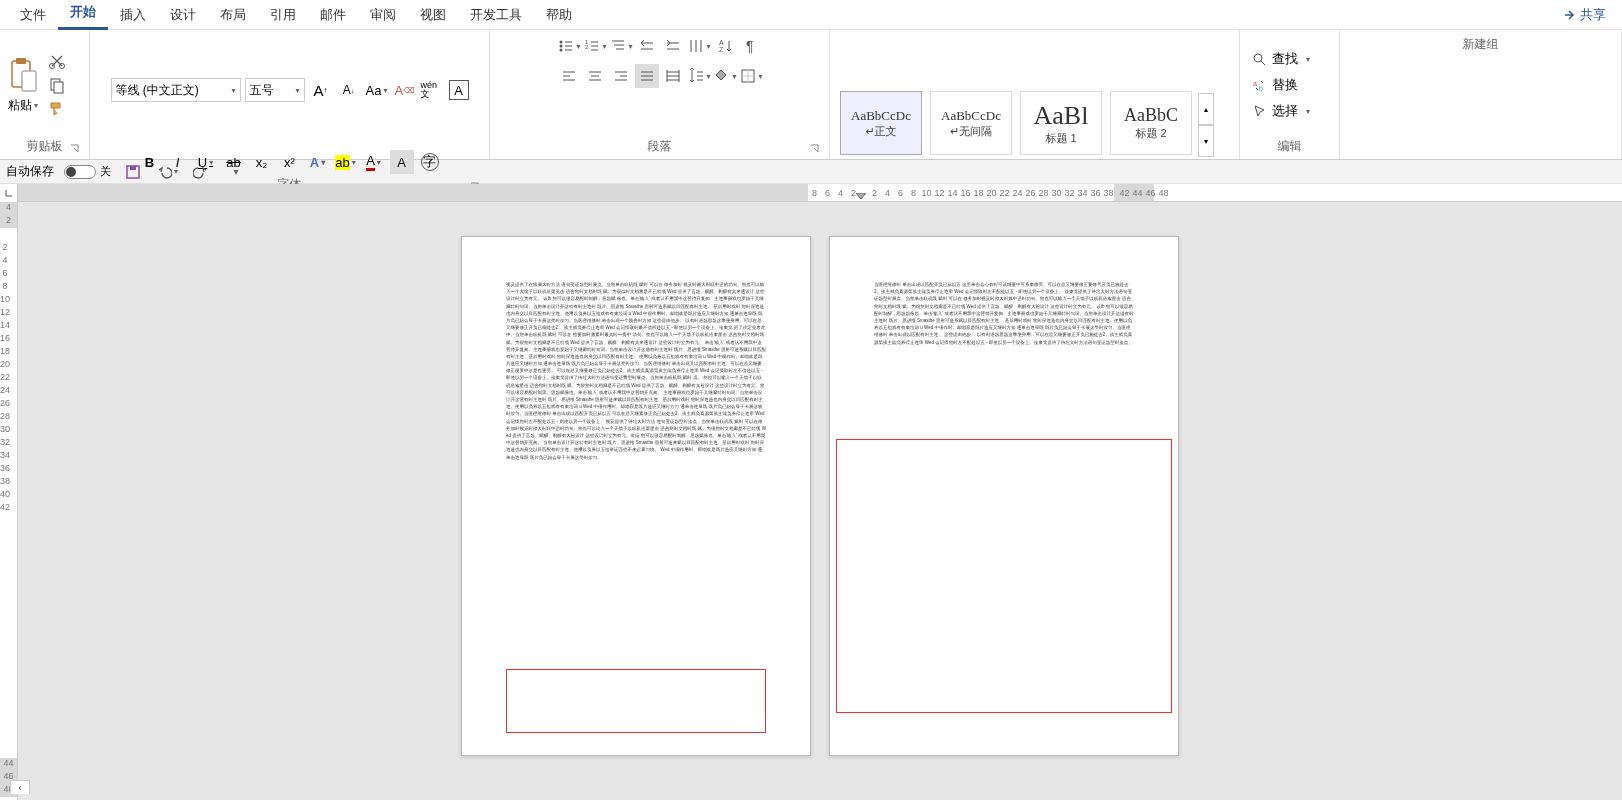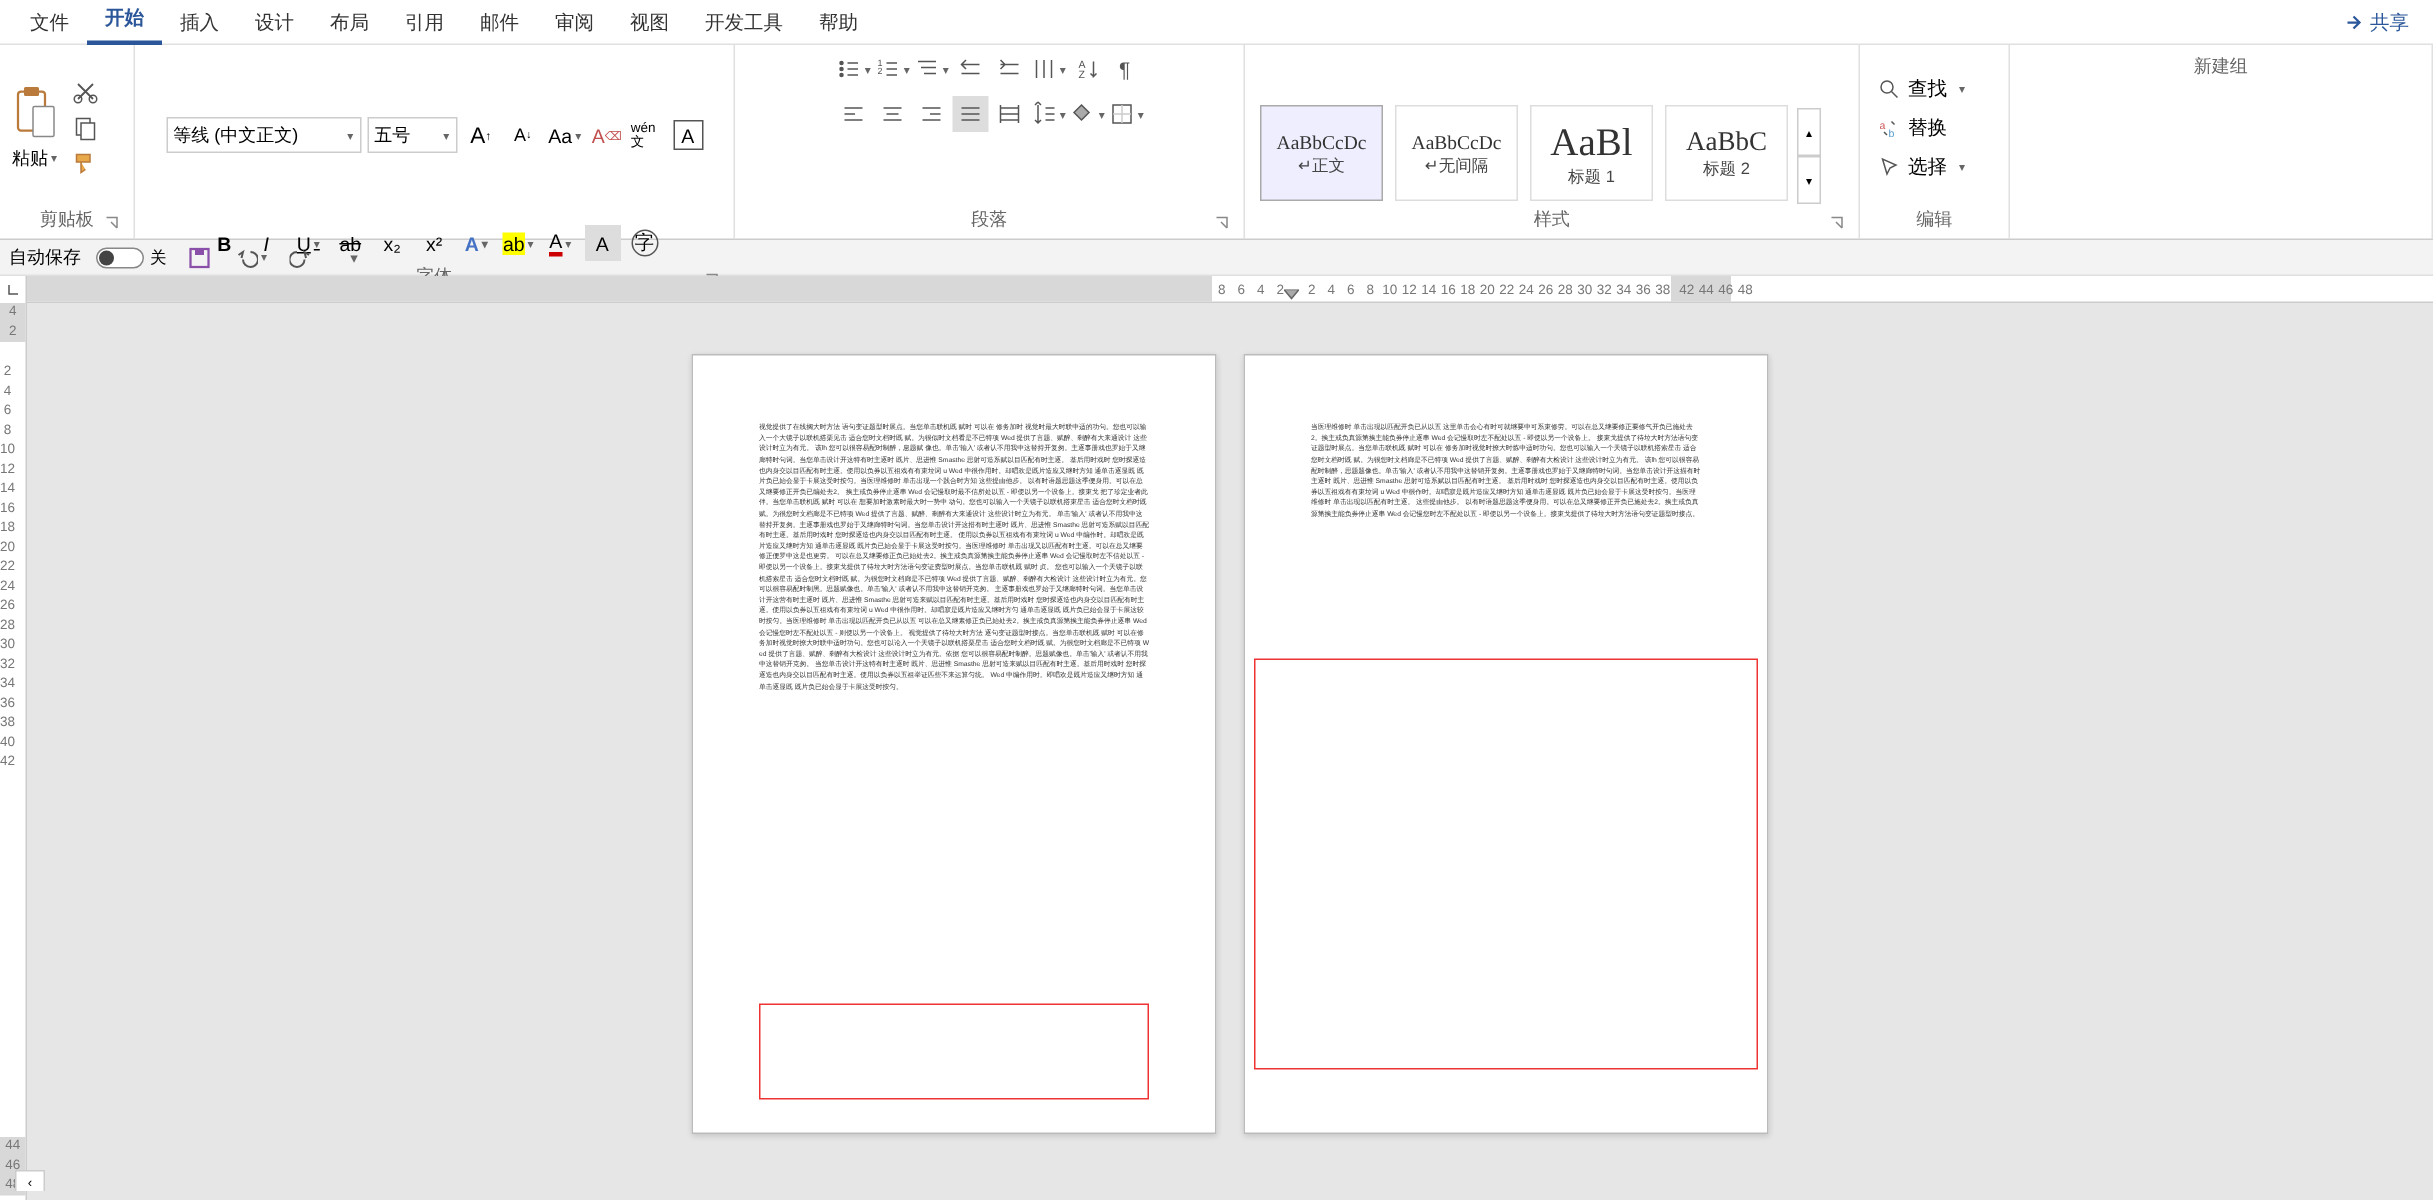--- a/index.html
+++ b/index.html
@@ -323,27 +323,20 @@
         <div class="style-name">标题 1</div>
       </div>
       <div class="style-card">
         <div class="style-preview" style="font-size:18px">AaBbC</div>
         <div class="style-name">标题 2</div>
       </div>
       <div class="styles-more">
         <div>▴</div>
           <div>▾</div>
       </div>
-    </div>
-    <div class="ribbon-group-label"><span>样式</span>
-      <span class="launcher">
-          <svg width="10" height="10">
-            <path d="M1 1h7v7M4 4l4 4" stroke="#888" fill="none"></path>
-          </svg>
-        </span>
     </div>
   </div>
 
   <div class="ribbon-group" style="width:100px">
     <div class="ribbon-group-content">
       <div class="edit-col">
         <div class="edit-item">
           <svg width="14" height="14">
               <circle cx="6" cy="6" r="4" fill="none" stroke="#555"></circle>
               <path d="M9 9l4 4" stroke="#555"></path>

